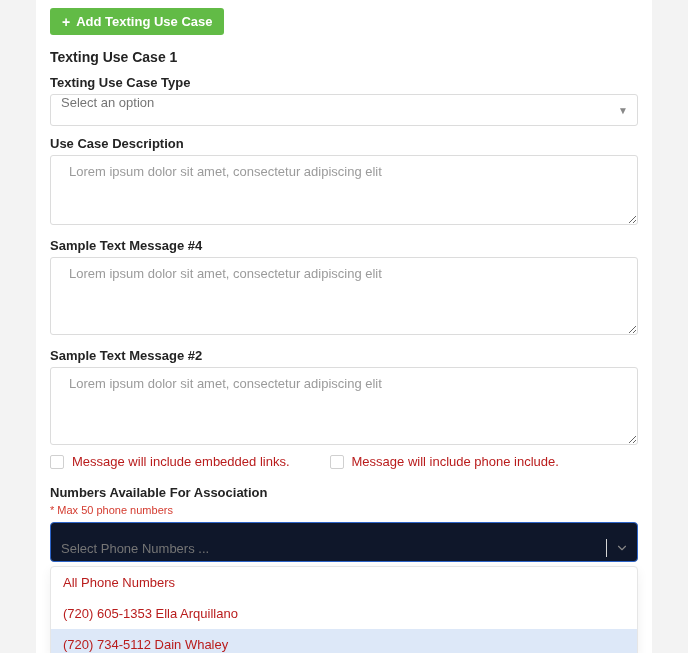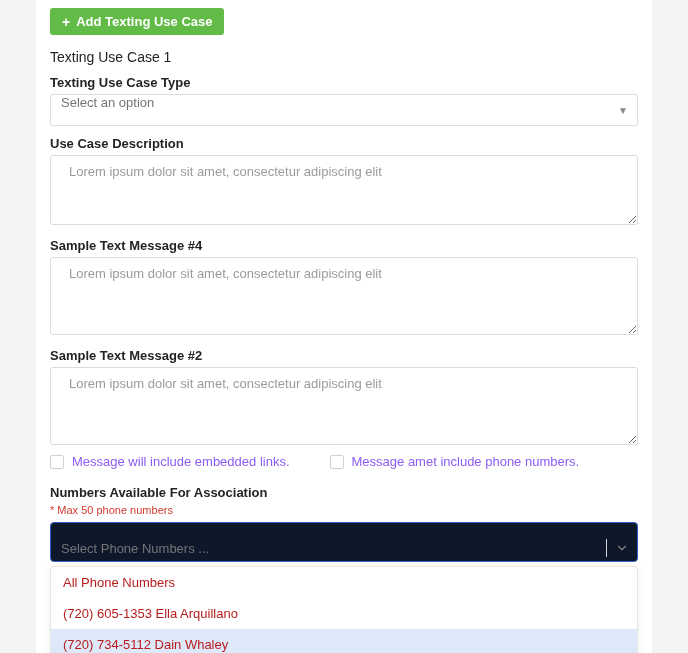--- a/index.html
+++ b/index.html
@@ -38,21 +38,21 @@
     cursor: pointer;
   }
   .btn-add .plus {
     font-weight: 700;
     font-size: 14px;
     line-height: 1;
   }
   h4.section-heading {
     margin: 14px 0 6px 0;
     font-size: 14px;
-    font-weight: 400;
+    font-weight: 700;
   }
   .field-label {
     font-size: 13px;
     font-weight: 600;
     margin: 10px 0 4px 0;
     display: block;
   }
   .select-wrapper {
     position: relative;
   }
@@ -95,21 +95,21 @@
   .msg-contents-row {
     display: flex;
     gap: 40px;
     margin-top: 6px;
   }
   .chk-row {
     display: flex;
     align-items: center;
     gap: 8px;
     font-size: 13px;
-    color: #8b5cf6;
+    color: #b91c1c;
   }
   .chk {
     width: 14px;
     height: 14px;
     border: 1.5px solid #d0d0d0;
     border-radius: 2px;
     background: #fff;
     display: inline-block;
     cursor: pointer;
   }
@@ -199,21 +199,21 @@
     <label class="field-label">Sample Text Message #2</label>
     <textarea class="ta sample" placeholder="Lorem ipsum dolor sit amet, consectetur adipiscing elit" style=""></textarea>
 
     <div class="msg-contents-row">
       <div class="chk-row">
         <span class="chk"></span>
         <span>Message will include embedded links.</span>
       </div>
       <div class="chk-row">
         <span class="chk"></span>
-        <span>Message amet include phone numbers.</span>
+        <span>Message will include phone include.</span>
       </div>
     </div>
 
     <label class="field-label" style="margin-top:16px">Numbers Available For Association</label>
     <div class="note">* Max 50 phone numbers</div>
 
     <div class="phone-select">
       <input class="phone-placeholder-input" placeholder="Select Phone Numbers ..." style="">
       <span class="divider"></span>
       <span class="chev">

